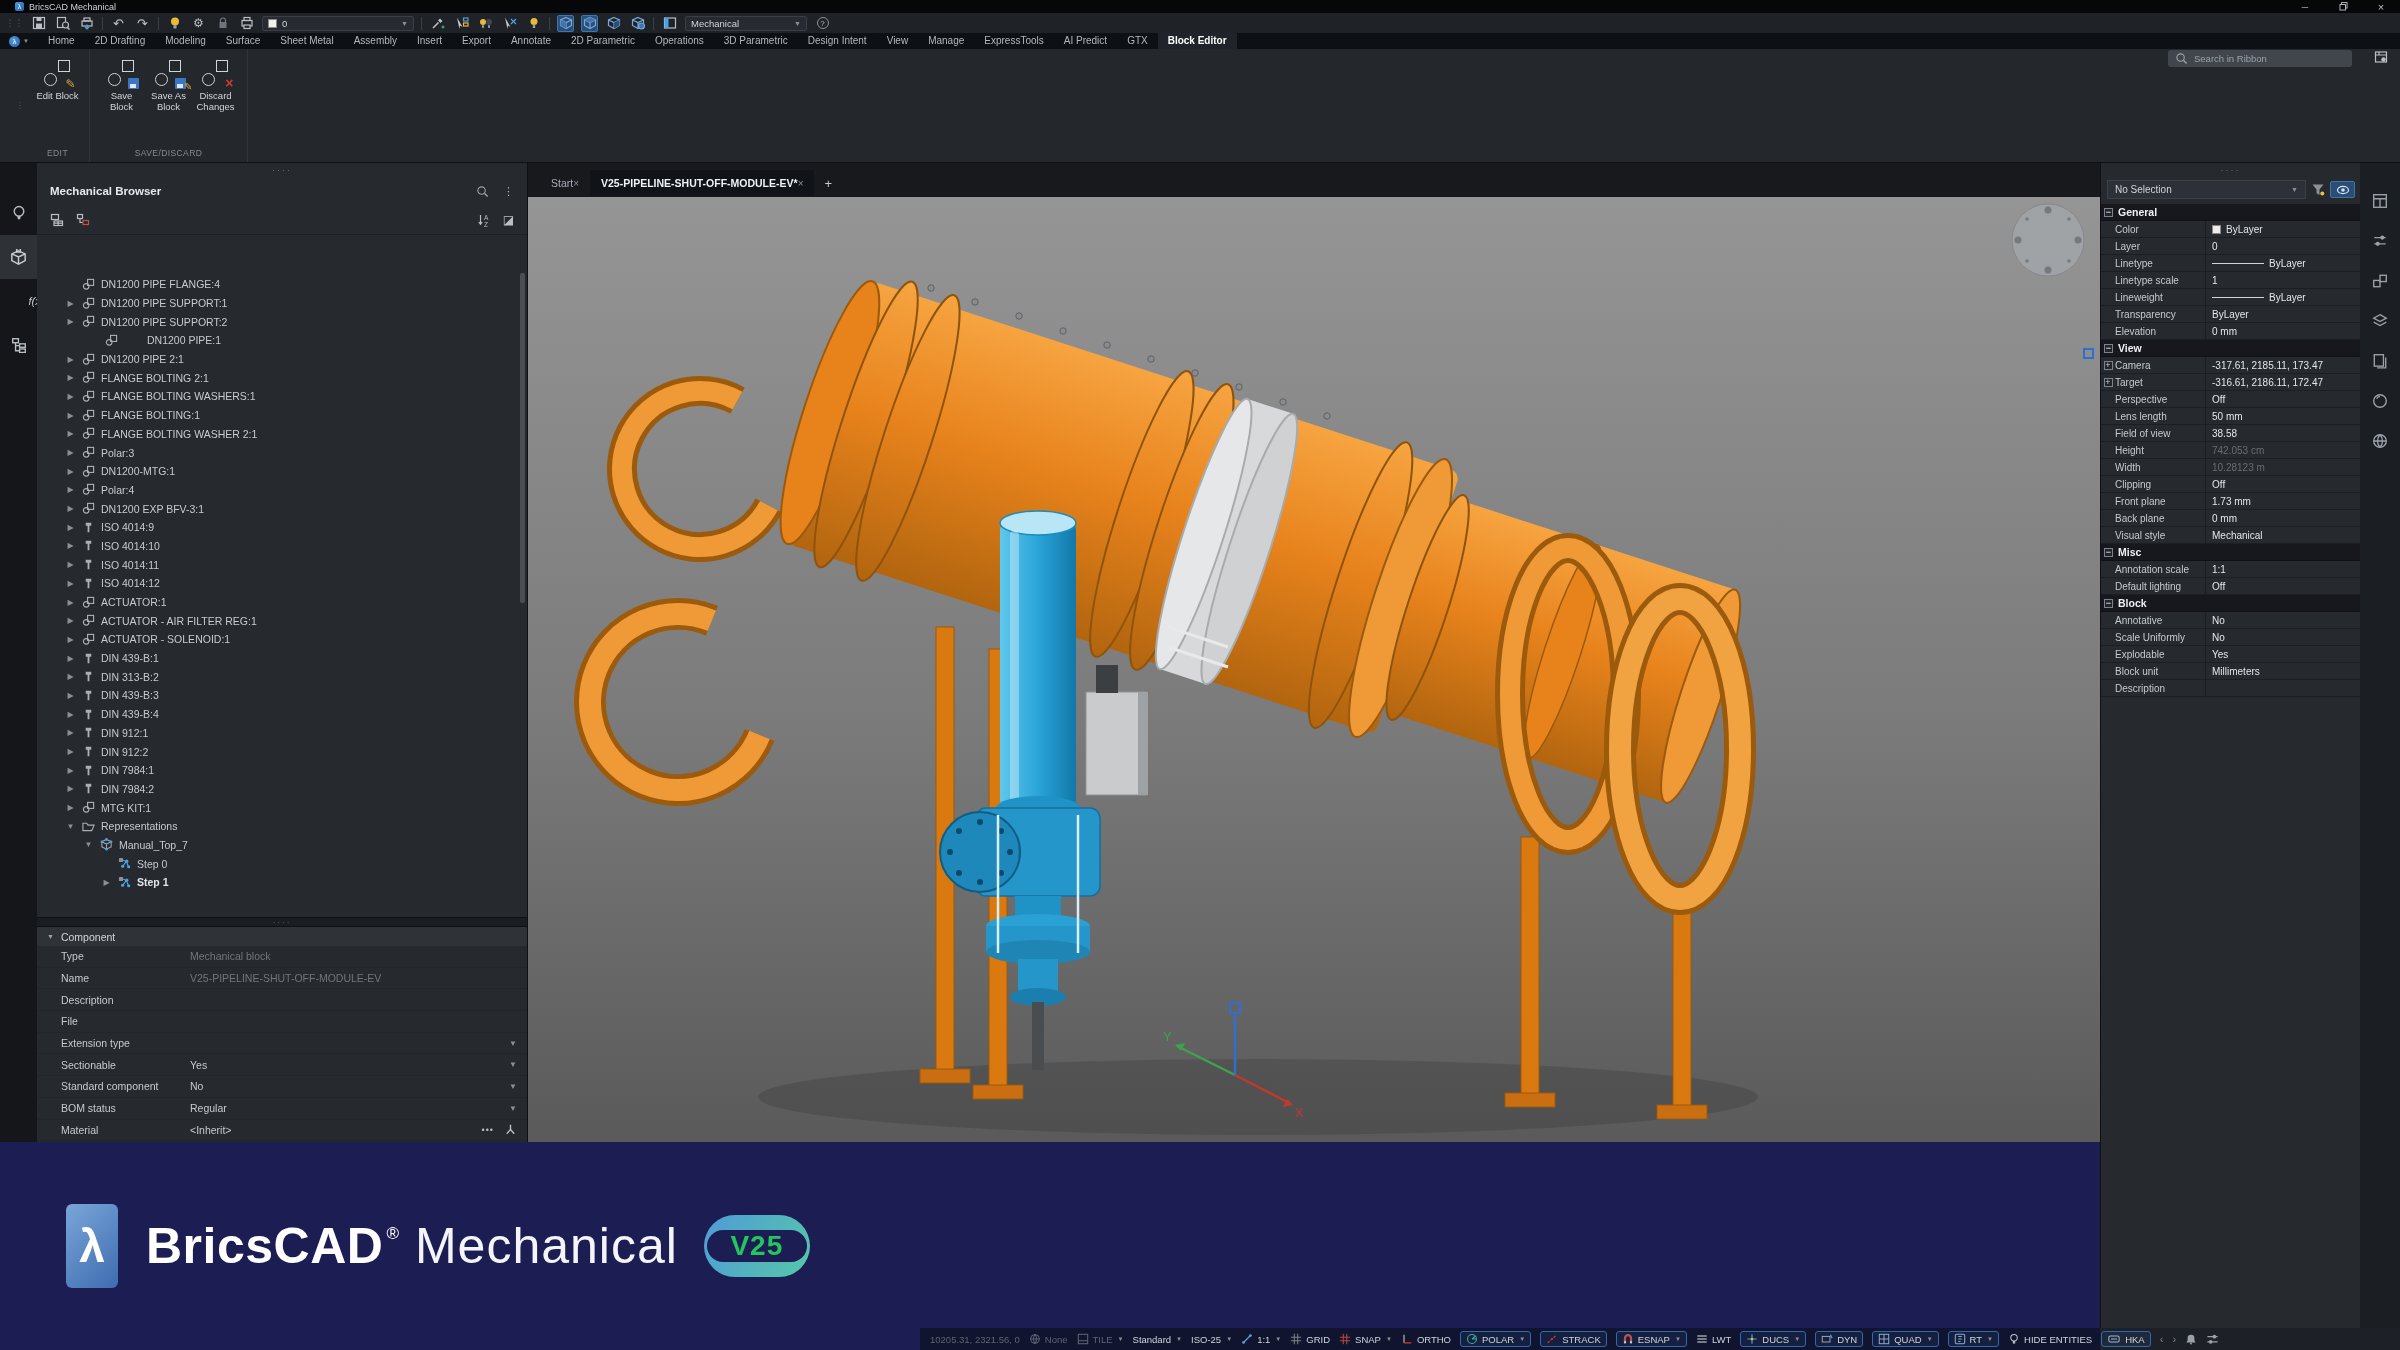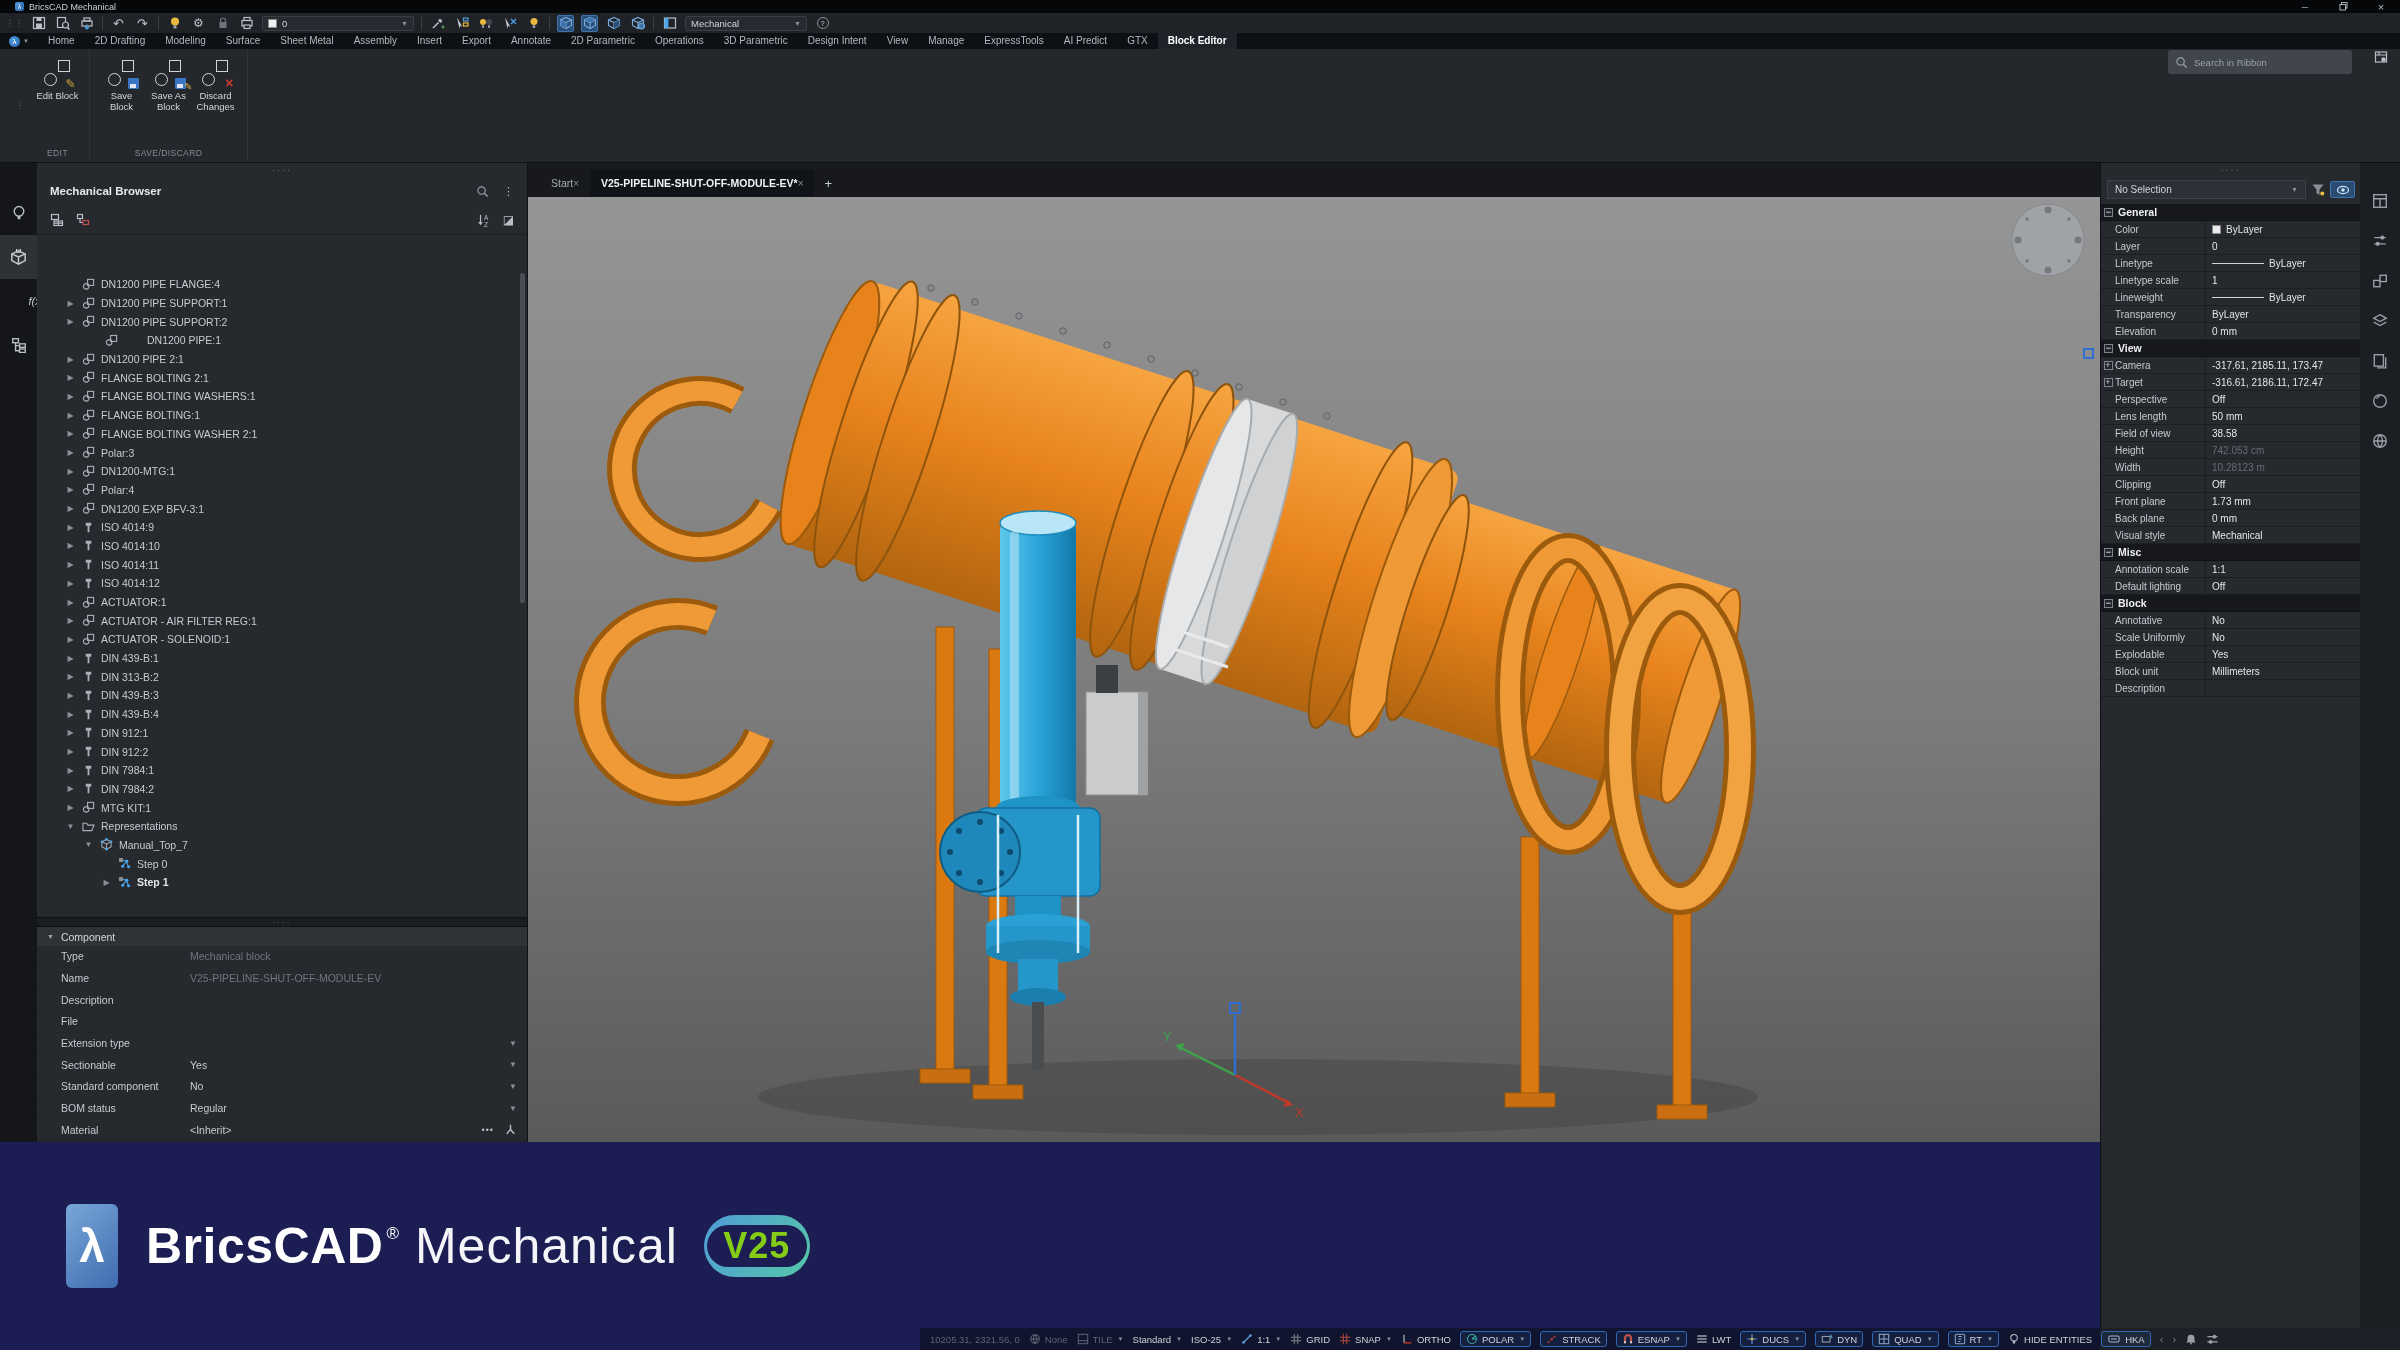--- a/index.html
+++ b/index.html
@@ -26,21 +26,21 @@
   .combo .sw{width:9px;height:9px;border:1px solid #888;}
   .helpc{width:12px;height:12px;border:1px solid #8a9096;border-radius:50%;color:#b9bfc5;font-size:8px;justify-content:center;}
 
   
   .tabsrow{position:absolute;top:33px;left:0;right:0;height:16px;background:#0d1014;display:flex;align-items:center;}
   .appbtn{display:flex;align-items:center;gap:3px;padding:0 9px;}
   .appbtn .logo{width:11px;height:11px;border-radius:50%;background:radial-gradient(circle at 35% 35%,#4e9be0,#2762ab);color:#fff;font-size:8px;justify-content:center;}
   .appbtn .car{color:#8a9096;font-size:6px;}
   .rtab{color:#b2b8bf;font-size:10px;padding:0 10px;line-height:16px;white-space:nowrap;}
   .rtab.active{color:#ffffff;font-weight:bold;background:#20242a;}
-  .rsearch{position:absolute;top:50px;right:48px;width:184px;height:24px;background:#41464d;border-radius:3px;display:flex;align-items:center;gap:6px;padding:0 7px;z-index:5;}
+  .rsearch{position:absolute;top:50px;right:48px;width:184px;height:17px;background:#41464d;border-radius:3px;display:flex;align-items:center;gap:6px;padding:0 7px;z-index:5;}
   .rsearch .ph{color:#9aa1a8;font-size:9.5px;}
   .rconfig{position:absolute;top:50px;right:12px;z-index:5;color:#b9bfc5;}
 
   
   .ribbon{position:absolute;top:49px;left:0;right:0;height:114px;background:#24272c;border-bottom:1px solid #0e1013;display:flex;padding-left:16px;}
   .ribbon .overflow{width:10px;color:#5d646c;font-size:8px;display:flex;align-items:center;}
   .rgroup{display:flex;flex-direction:column;border-right:1px solid #31353b;padding:0 8px;}
   .rbtns{display:flex;flex:1;}
   .rbtn{width:47px;display:flex;flex-direction:column;align-items:center;gap:3px;padding-top:11px;}
   .rbtn .lbl{font-size:9.5px;color:#d2d6da;text-align:center;line-height:1.2;}
@@ -115,21 +115,21 @@
   .rsico{color:#9aa1a8;}
 
   
   .banner{position:absolute;left:0;top:1142px;width:2100px;height:208px;background:#1c1d52;display:flex;align-items:center;padding-left:66px;}
   .blogo{width:52px;height:84px;border-radius:6px;background:linear-gradient(135deg,#79a6d8,#3e6cb0);color:#fff;font-size:46px;font-weight:bold;justify-content:center;flex:none;}
   .bbrand{display:flex;align-items:baseline;margin-left:28px;color:#fff;font-size:50px;line-height:1;}
   .bbrand .b{font-weight:bold;letter-spacing:.5px;}
   .bbrand .r{font-size:17px;align-self:flex-start;margin:4px 4px 0 3px;}
   .bbrand .m{font-weight:300;margin-left:12px;color:#f3f5f9;letter-spacing:1px;}
   .vpill{margin-left:26px;width:106px;height:62px;border-radius:31px;padding:3px;background:linear-gradient(120deg,#4f9bd8,#56c7a8);display:flex;flex:none;}
-  .vpill .in{flex:1;border-radius:28px;background:#1c1d52;color:#84cc16;font-size:36px;font-weight:bold;justify-content:center;letter-spacing:1px;display:flex;align-items:center;}
+  .vpill .in{flex:1;border-radius:28px;background:#1c1d52;color:#22c55e;font-size:28px;font-weight:bold;justify-content:center;letter-spacing:1px;display:flex;align-items:center;}
 
   
   .statusbar{position:absolute;left:920px;right:0;bottom:0;height:22px;z-index:10;display:flex;align-items:center;gap:9px;padding:0 10px;font-size:9.5px;color:#cfd4d8;
     background:linear-gradient(90deg,#10142e 0,#10142e 1180px,#1d2127 1180px,#1d2127 100%);}
   .sbi{display:flex;align-items:center;gap:4px;white-space:nowrap;height:16px;}
   .sbi.muted{color:#5d6573;}
   .sbi.boxed{border:1px solid #2f68b5;border-radius:3px;padding:0 5px;background:rgba(35,64,110,.28);}
   .sbi .car{font-size:6px;color:#8a9096;margin-left:1px;}
   .sbi .ic{justify-content:center;}
 </style>

